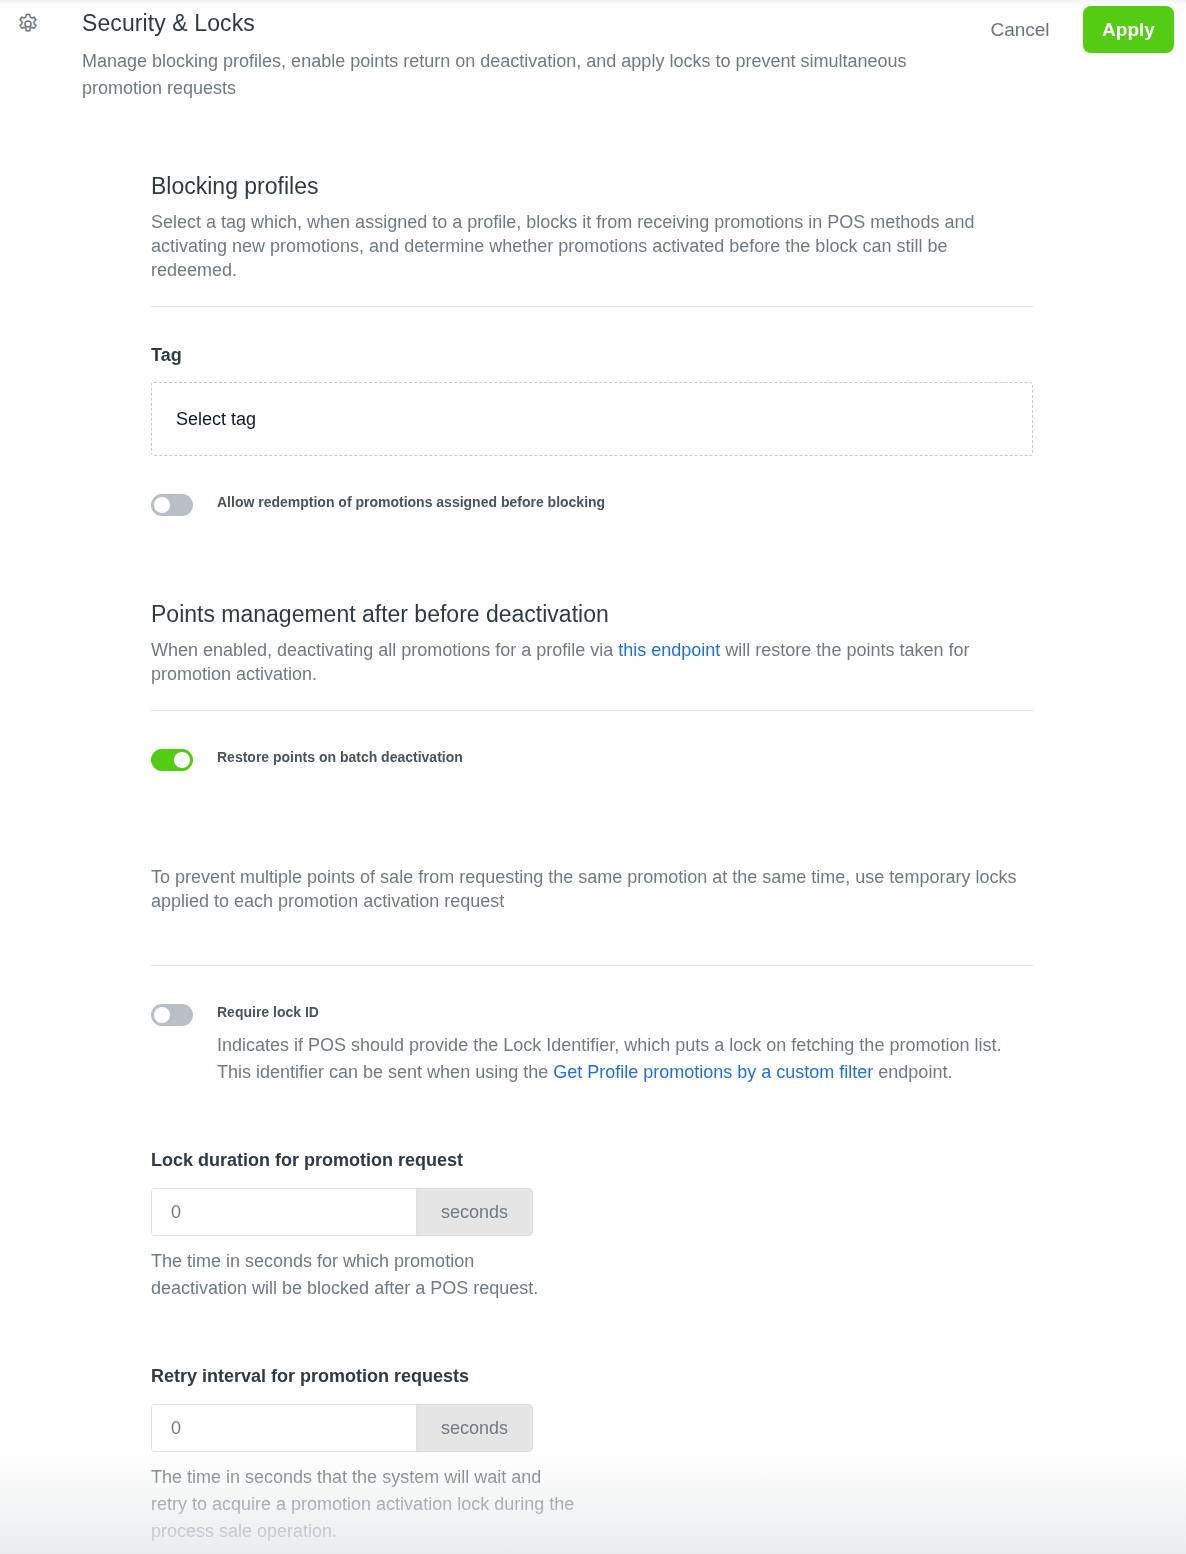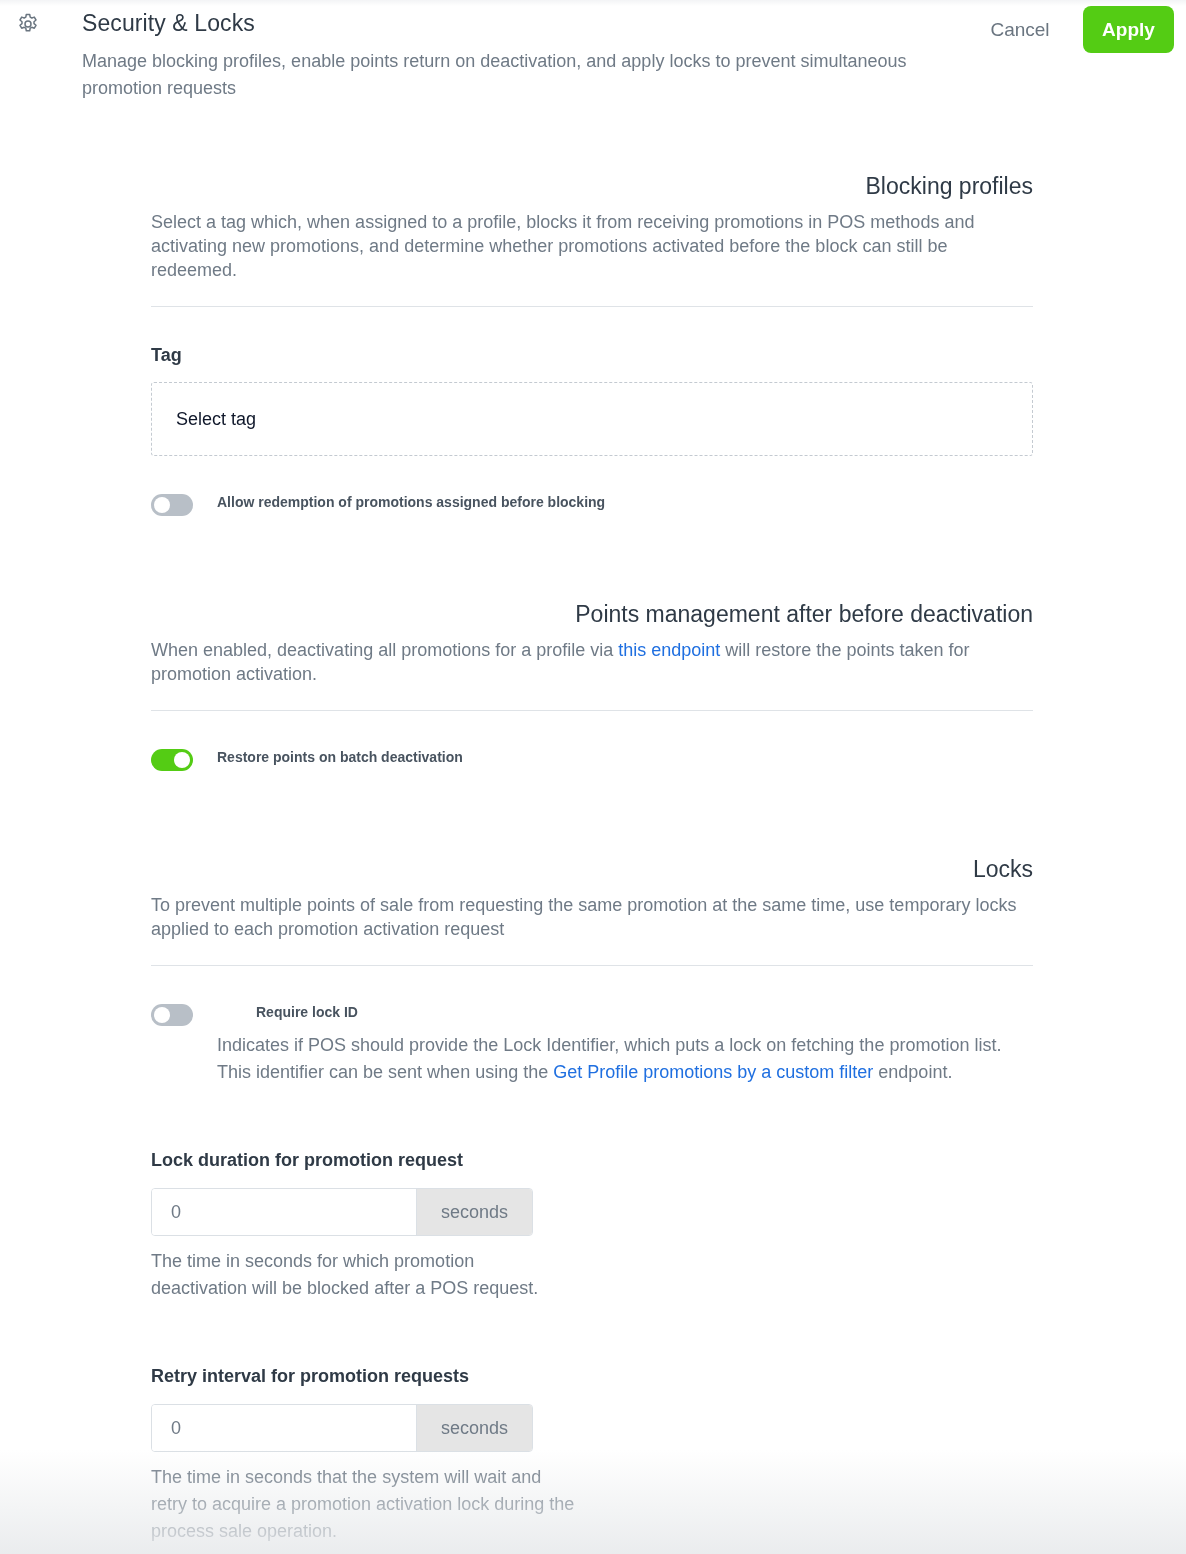--- a/index.html
+++ b/index.html
@@ -5,21 +5,21 @@
     * { box-sizing: border-box; margin: 0; padding: 0; }
     html, body { width: 1186px; height: 1554px; background: #ffffff; overflow: hidden; }
     body { font-family: "Liberation Sans", "DejaVu Sans", sans-serif; color: #384350; position: relative; }
     .topbar-shade { position: absolute; left: 0; top: 0; width: 1186px; height: 6px; background: linear-gradient(#f3f4f6, #ffffff); }
     .gear { position: absolute; left: 16px; top: 12px; width: 24px; height: 24px; }
     .page-title { position: absolute; left: 82px; top: 10px; font-size: 23px; color: #2f3a46; letter-spacing: 0.1px; }
     .page-subtitle { position: absolute; left: 82px; top: 48px; width: 880px; font-size: 18px; line-height: 27px; color: #6f7a86; }
     .cancel-btn { position: absolute; left: 972px; top: 10px; width: 96px; height: 40px; font-size: 19px; color: #6a7580; background: transparent; border: none; font-family: inherit; cursor: pointer; }
     .apply-btn { position: absolute; left: 1083px; top: 6px; width: 91px; height: 47px; background: #54cc14; color: #ffffff; font-size: 19px; font-weight: bold; border: none; border-radius: 8px; font-family: inherit; cursor: pointer; }
     .section { position: absolute; left: 151px; width: 882px; }
-    .section h2 { font-size: 23px; font-weight: normal; color: #2f3a46; line-height: 28px; text-align: right; }
+    .section h2 { font-size: 23px; font-weight: normal; color: #2f3a46; line-height: 28px; }
     .section .desc { font-size: 18px; line-height: 24px; color: #6f7a86; margin-top: 10px; }
     .divider { position: absolute; left: 151px; width: 882px; height: 1px; background: #dfe3e7; }
     .field-label { position: absolute; left: 151px; font-size: 18px; font-weight: bold; color: #2f3a46; }
     .tag-select { position: absolute; left: 151px; top: 382px; width: 882px; height: 74px; border: 1px dashed #c4cad1; border-radius: 3px; padding: 0 24px; display: flex; align-items: center; font-size: 18px; color: #0f172a; }
     .toggle { position: absolute; left: 151px; width: 42px; height: 22px; border-radius: 11px; }
     .toggle.off { background: #b8bfc7; }
     .toggle.on { background: #54cc14; }
     .toggle .knob { position: absolute; top: 3px; width: 16px; height: 16px; border-radius: 50%; background: #ffffff; }
     .toggle.off .knob { left: 3px; }
     .toggle.on .knob { left: 23px; }
@@ -65,28 +65,27 @@
   <h2>Points management after before deactivation</h2>
   <div class="desc"><span>When enabled, deactivating all promotions for a profile via </span><a class="link" href="#">this endpoint</a><span> will restore the points taken for promotion activation.</span></div>
 </div>
 <div class="divider" style="top:710px;"></div>
 <div class="toggle on" style="top:749px;">
   <div class="knob"></div>
 </div>
 <div class="toggle-label" style="top:749px;">Restore points on batch deactivation</div>
 
 <div class="section" style="top:855px;">
-  <h2>Locks</h2>
   <div class="desc">To prevent multiple points of sale from requesting the same promotion at the same time, use temporary locks applied to each promotion activation request</div>
 </div>
 <div class="divider" style="top:965px;"></div>
 <div class="toggle off" style="top:1004px;">
   <div class="knob"></div>
 </div>
-<div class="toggle-label" style="top:1004px;margin-left:39px;">Require lock ID</div>
+<div class="toggle-label" style="top:1004px;">Require lock ID</div>
 <div class="lock-desc"><span>Indicates if POS should provide the Lock Identifier, which puts a lock on fetching the promotion list. This identifier can be sent when using the </span><a class="link" href="#">Get Profile promotions by a custom filter</a><span> endpoint.</span></div>
 
 <div class="field-label" style="top:1150px;text-align:right;">Lock duration for promotion request</div>
 <div class="input-group" style="top:1188px;">
   <input type="text" value="0" style="">
   <div class="suffix">seconds</div>
 </div>
 <div class="help" style="top:1248px;">The time in seconds for which promotion deactivation will be blocked after a POS request.</div>
 
 <div class="field-label" style="top:1366px;">Retry interval for promotion requests</div>

